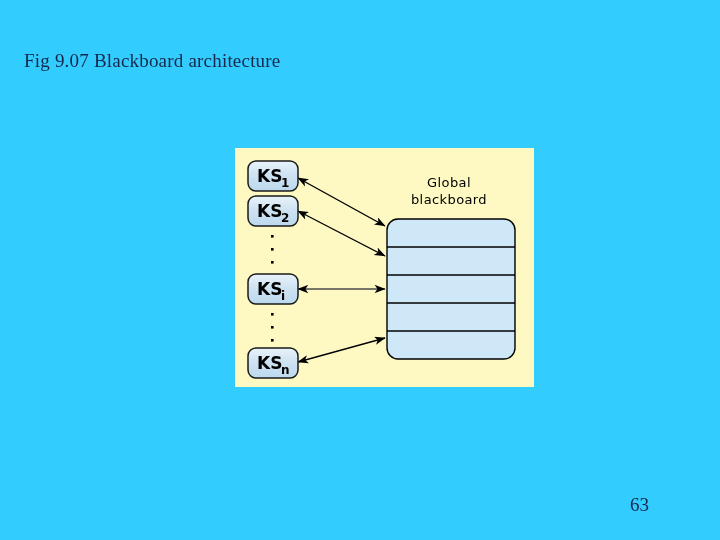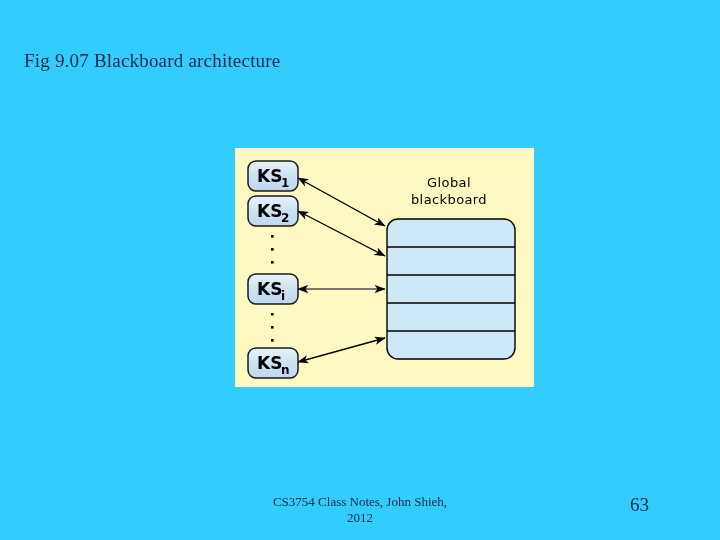--- a/index.html
+++ b/index.html
@@ -162,20 +162,16 @@
       <g>
         <rect x="152" y="71" width="128" height="140" rx="11" ry="11" fill="#cfe8f7" stroke="#000000" stroke-width="1.4"></rect>
         <line x1="152" y1="99" x2="280" y2="99" stroke="#000000" stroke-width="1.4"></line>
         <line x1="152" y1="127" x2="280" y2="127" stroke="#000000" stroke-width="1.4"></line>
         <line x1="152" y1="155" x2="280" y2="155" stroke="#000000" stroke-width="1.4"></line>
         <line x1="152" y1="183" x2="280" y2="183" stroke="#000000" stroke-width="1.4"></line>
       </g>
     </svg>
   </div>
 
-  <div id="footer-note">
-    <div>CS3754 Class Notes, John Shieh,</div>
-    <div>2012</div>
-  </div>
 
   <div id="page-number">63</div>
 
 </div>
 
 </body></html>

